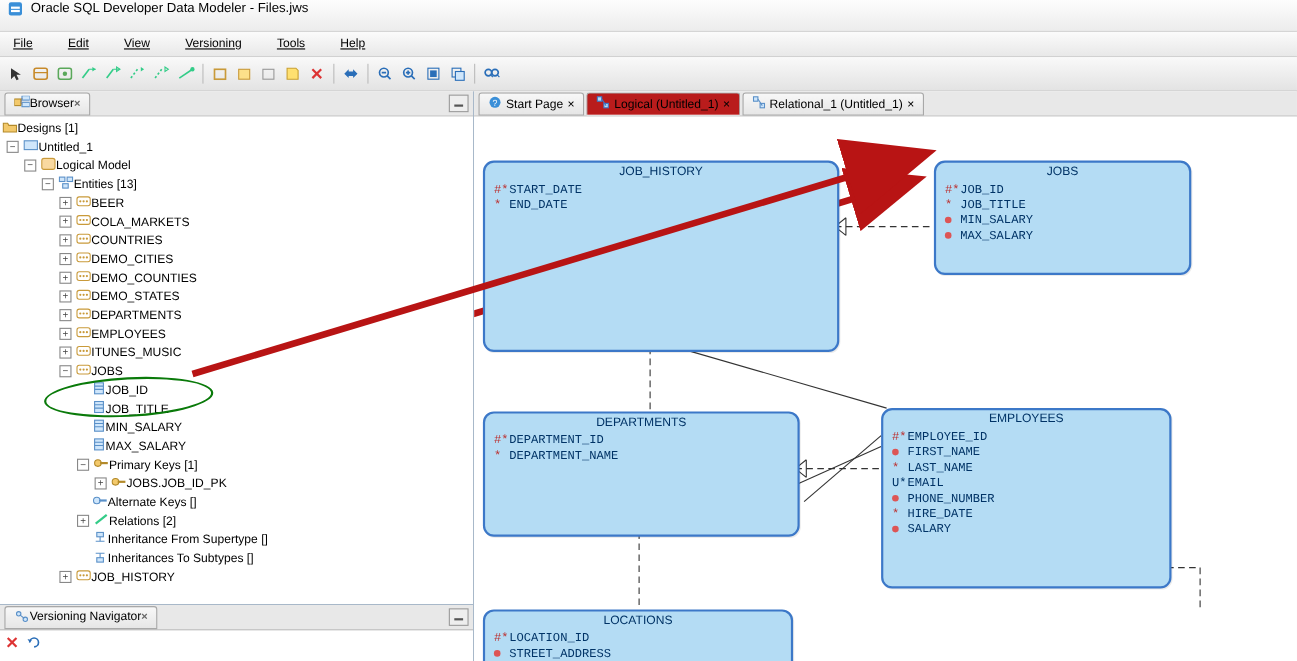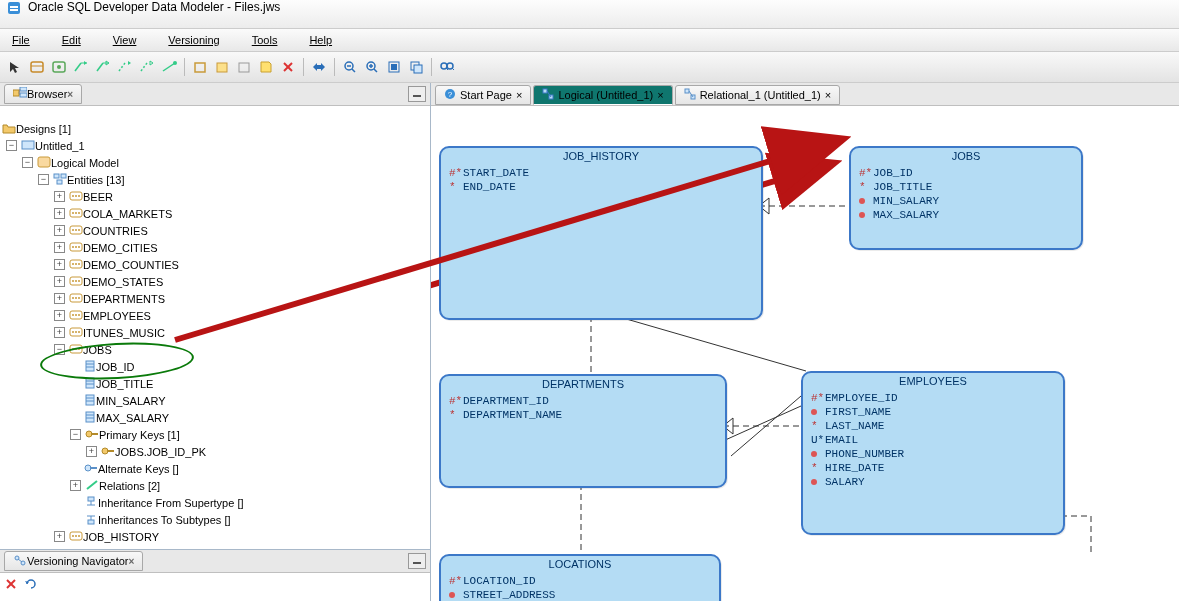--- a/index.html
+++ b/index.html
@@ -18,32 +18,32 @@
 .toolbar .sep{width:1px;height:18px;background:#bbb;margin:0 2px}
 
 .main{display:flex;height:calc(601px - 28px - 22px - 30px)}
 .left{width:430px;border-right:1px solid #a8b8c9;display:flex;flex-direction:column}
 .right{flex:1;display:flex;flex-direction:column}
 .panel-tab{height:22px;background:#e8e8e8;border-bottom:1px solid #bfbfbf;display:flex;align-items:center;padding:0 4px;gap:4px;position:relative}
 .panel-tab .tabbtn{background:linear-gradient(#f8f8f8,#e6e6e6);border:1px solid #a8a8a8;border-radius:3px 3px 0 0;padding:2px 8px;display:flex;align-items:center;gap:0}
 .panel-tab .close-x{color:#666;font-weight:bold;cursor:default;font-size:10px}
 .panel-tab .flex{flex:1}
 .panel-tab .minbtn{width:16px;height:14px;border:1px solid #999;background:#eee;display:flex;align-items:center;justify-content:center}
-.tree{flex:1;overflow:auto;background:#fff;padding:14px 0;position:relative}
+.tree{flex:1;overflow:auto;background:#fff;padding:2px 0;position:relative}
 .tree-row{display:flex;align-items:center;height:17px;white-space:nowrap}
 .tree-row .ind{display:inline-block}
 .tree-row .tw{width:9px;height:9px;border:1px solid #888;display:inline-flex;align-items:center;justify-content:center;margin-right:4px;font-size:9px;line-height:7px;color:#444;background:#fff}
 .tree-row .lbl{}
 
 .vnav{height:54px;border-top:1px solid #a8b8c9;display:flex;flex-direction:column}
 .vnav .body{flex:1;background:#fff;display:flex;align-items:flex-start;padding:4px;gap:6px}
 
 .tabs{height:22px;background:#e8e8e8;border-bottom:1px solid #bfbfbf;display:flex;align-items:flex-end;padding:0 4px;gap:2px}
 .tabs .tab{background:linear-gradient(#f8f8f8,#e6e6e6);border:1px solid #a8a8a8;border-radius:3px 3px 0 0;padding:2px 8px;display:flex;align-items:center;gap:4px;font-size:11px}
-.tabs .tab.active{background:#0f766e;border-bottom-color:#fff}
+.tabs .tab.active{background:#b91c1c;border-bottom-color:#fff}
 .canvas{flex:1;background:#fff;position:relative;overflow:hidden}
 .entity{position:absolute;background:#b4dcf4;border:2px solid #3c78c8;border-radius:10px;box-shadow:1px 1px 0 rgba(0,0,0,.08)}
 .entity .ehead{color:#036;font-size:11px;text-align:center;padding:2px 0}
 .entity .ebody{padding:2px 8px 6px 8px;font-size:11px;font-family:"Courier New",monospace;line-height:14px}
 .attr{display:flex;align-items:center;gap:0}
 .attr .pre{display:inline-block;width:14px;text-align:left;color:#b33}
 .attr .nm{color:#036}
 .attr .dot{width:6px;height:6px;border-radius:3px;background:#d55;display:inline-block;margin-right:2px}
 svg.connector{position:absolute;top:0;left:0;pointer-events:none}
 .circle-mark{position:absolute;border:2px solid #0a7a0a;border-radius:50%/50%;pointer-events:none}

